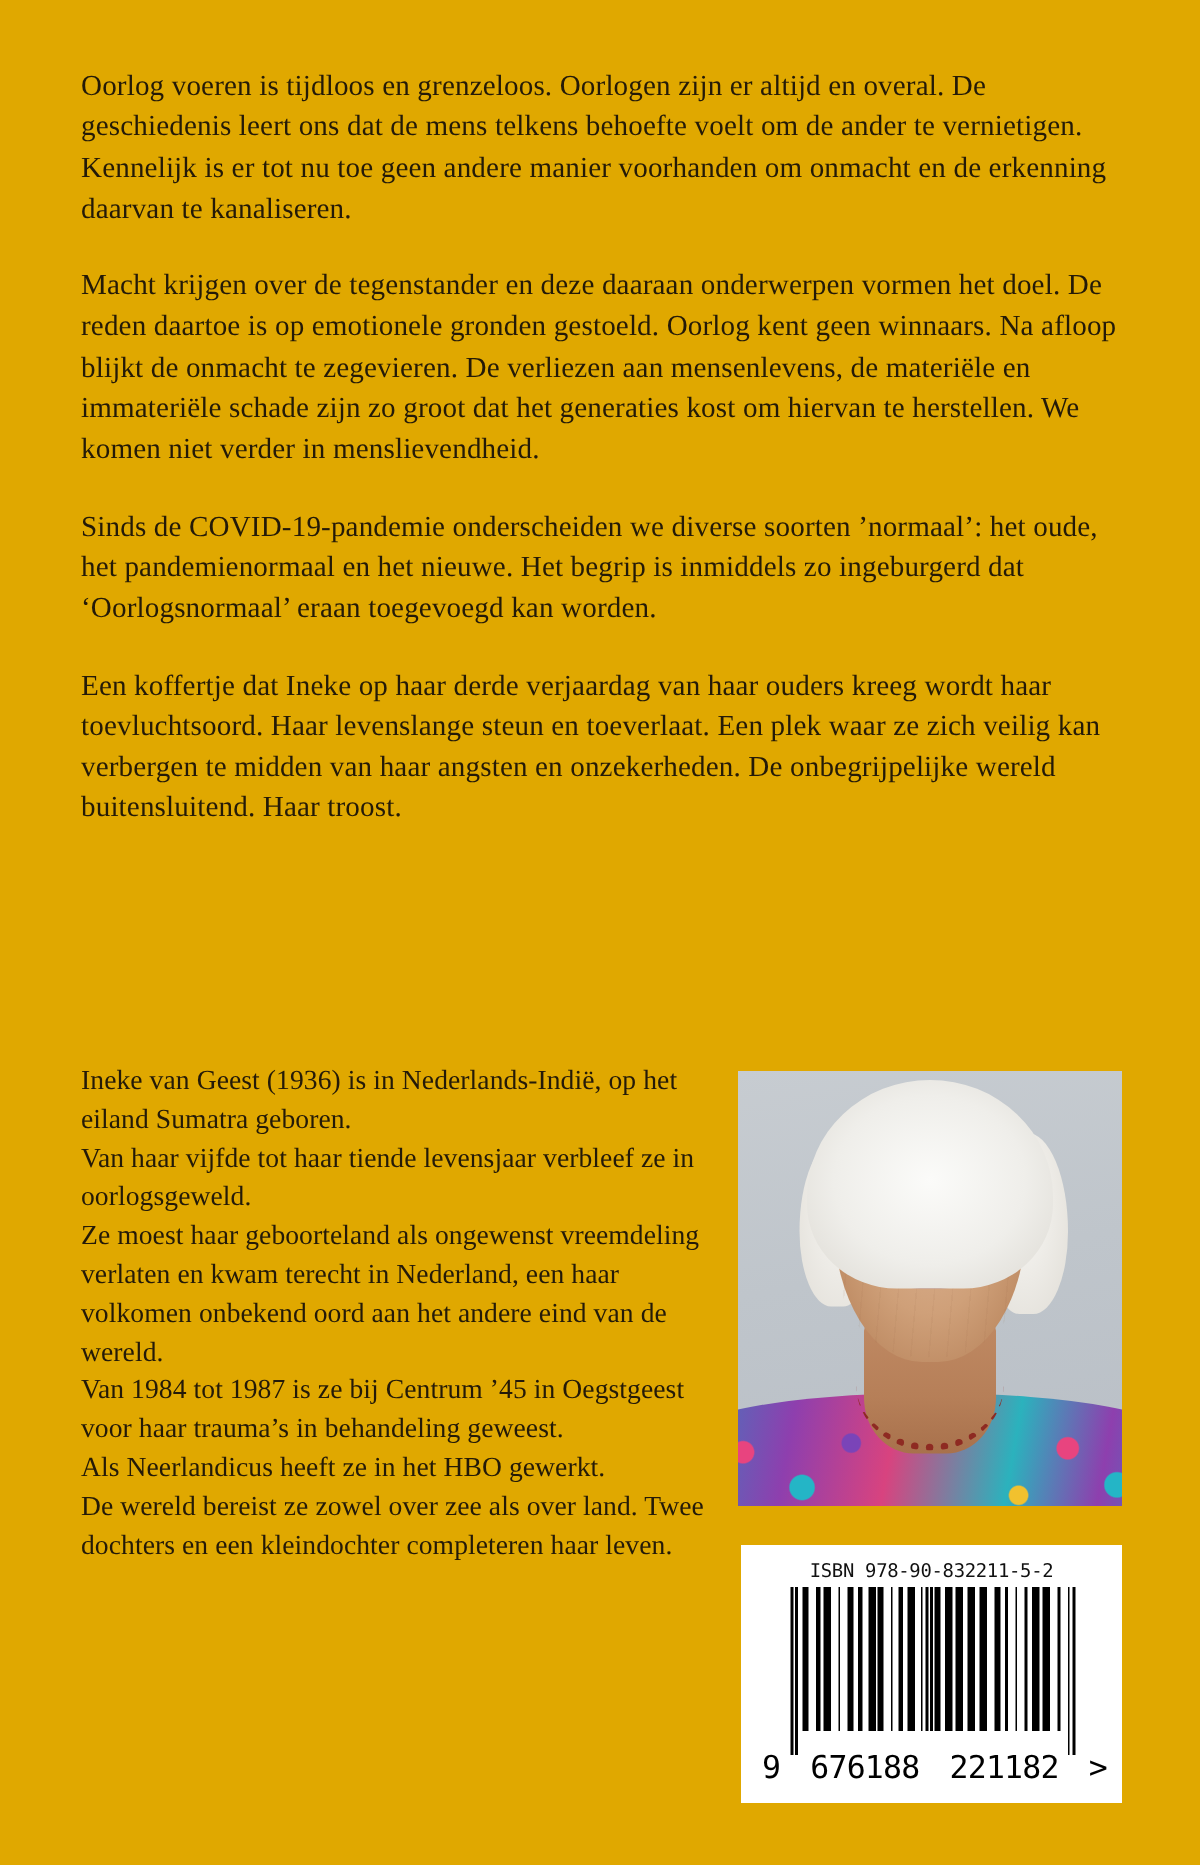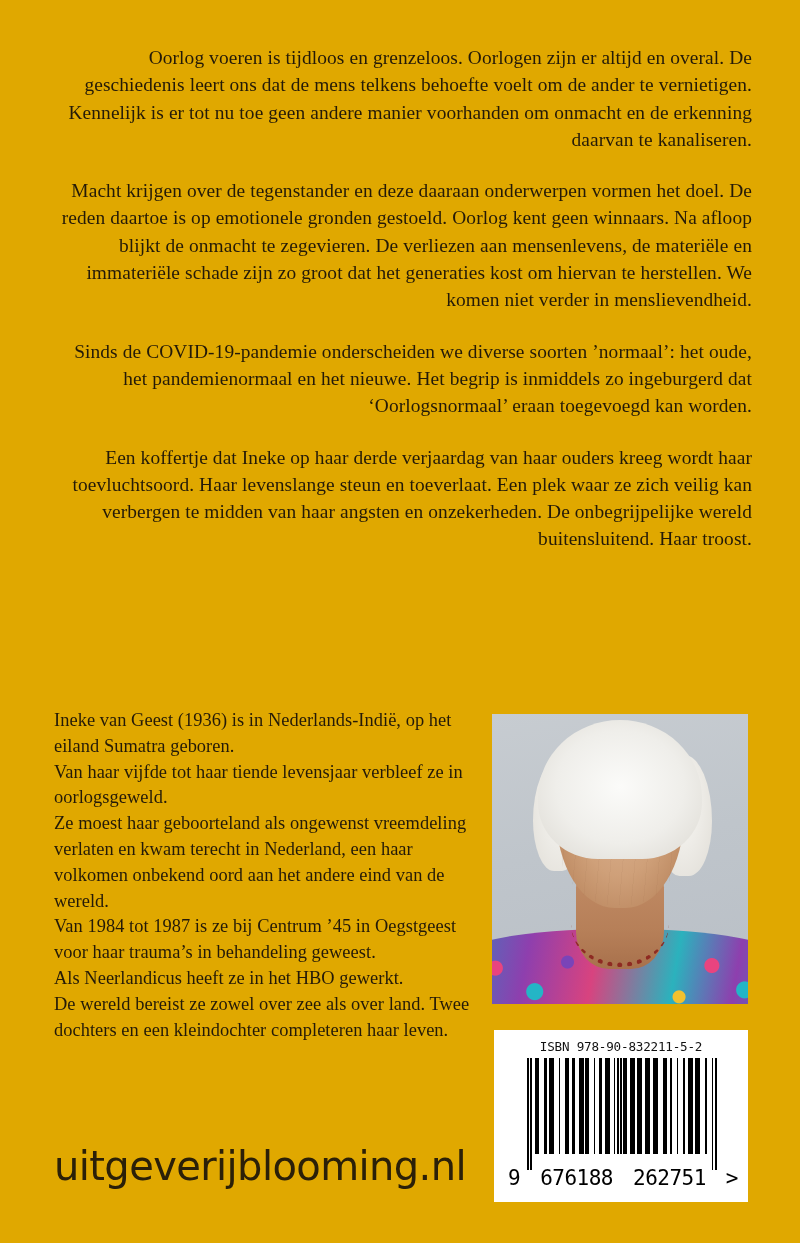--- a/index.html
+++ b/index.html
@@ -28,21 +28,20 @@
     top: 44px;
     width: 698px;
   }
   .para {
     color: #241a08;
     font-size: 19.4px;
     line-height: 27.3px;
     margin: 0 0 24px 0;
     letter-spacing: 0.1px;
     white-space: pre-line;
-    text-align: right;
   }
   .para:last-child { margin-bottom: 0; }
 
   
   .lower {
     position: absolute;
     left: 54px;
     top: 708px;
     width: 698px;
   }
@@ -361,22 +360,21 @@
           <i style="width: 5px; background: transparent;"></i>
           <i class="short" style="width: 1.66667px;"></i>
           <i style="width: 5px; background: transparent;"></i>
           <i class="" style="width: 1.66667px;"></i>
           <i style="width: 1.66667px; background: transparent;"></i>
           <i class="" style="width: 1.66667px;"></i>
         </div>
       <div class="digits">
         <span>9</span>
         <span>676188</span>
-        <span>262751</span>
+        <span>221182</span>
         <span>&gt;</span>
       </div>
     </div>
 
   </div>
 
-  <div class="publisher">uitgeverijblooming.nl</div>
 
 </div>
 
 </body></html>

